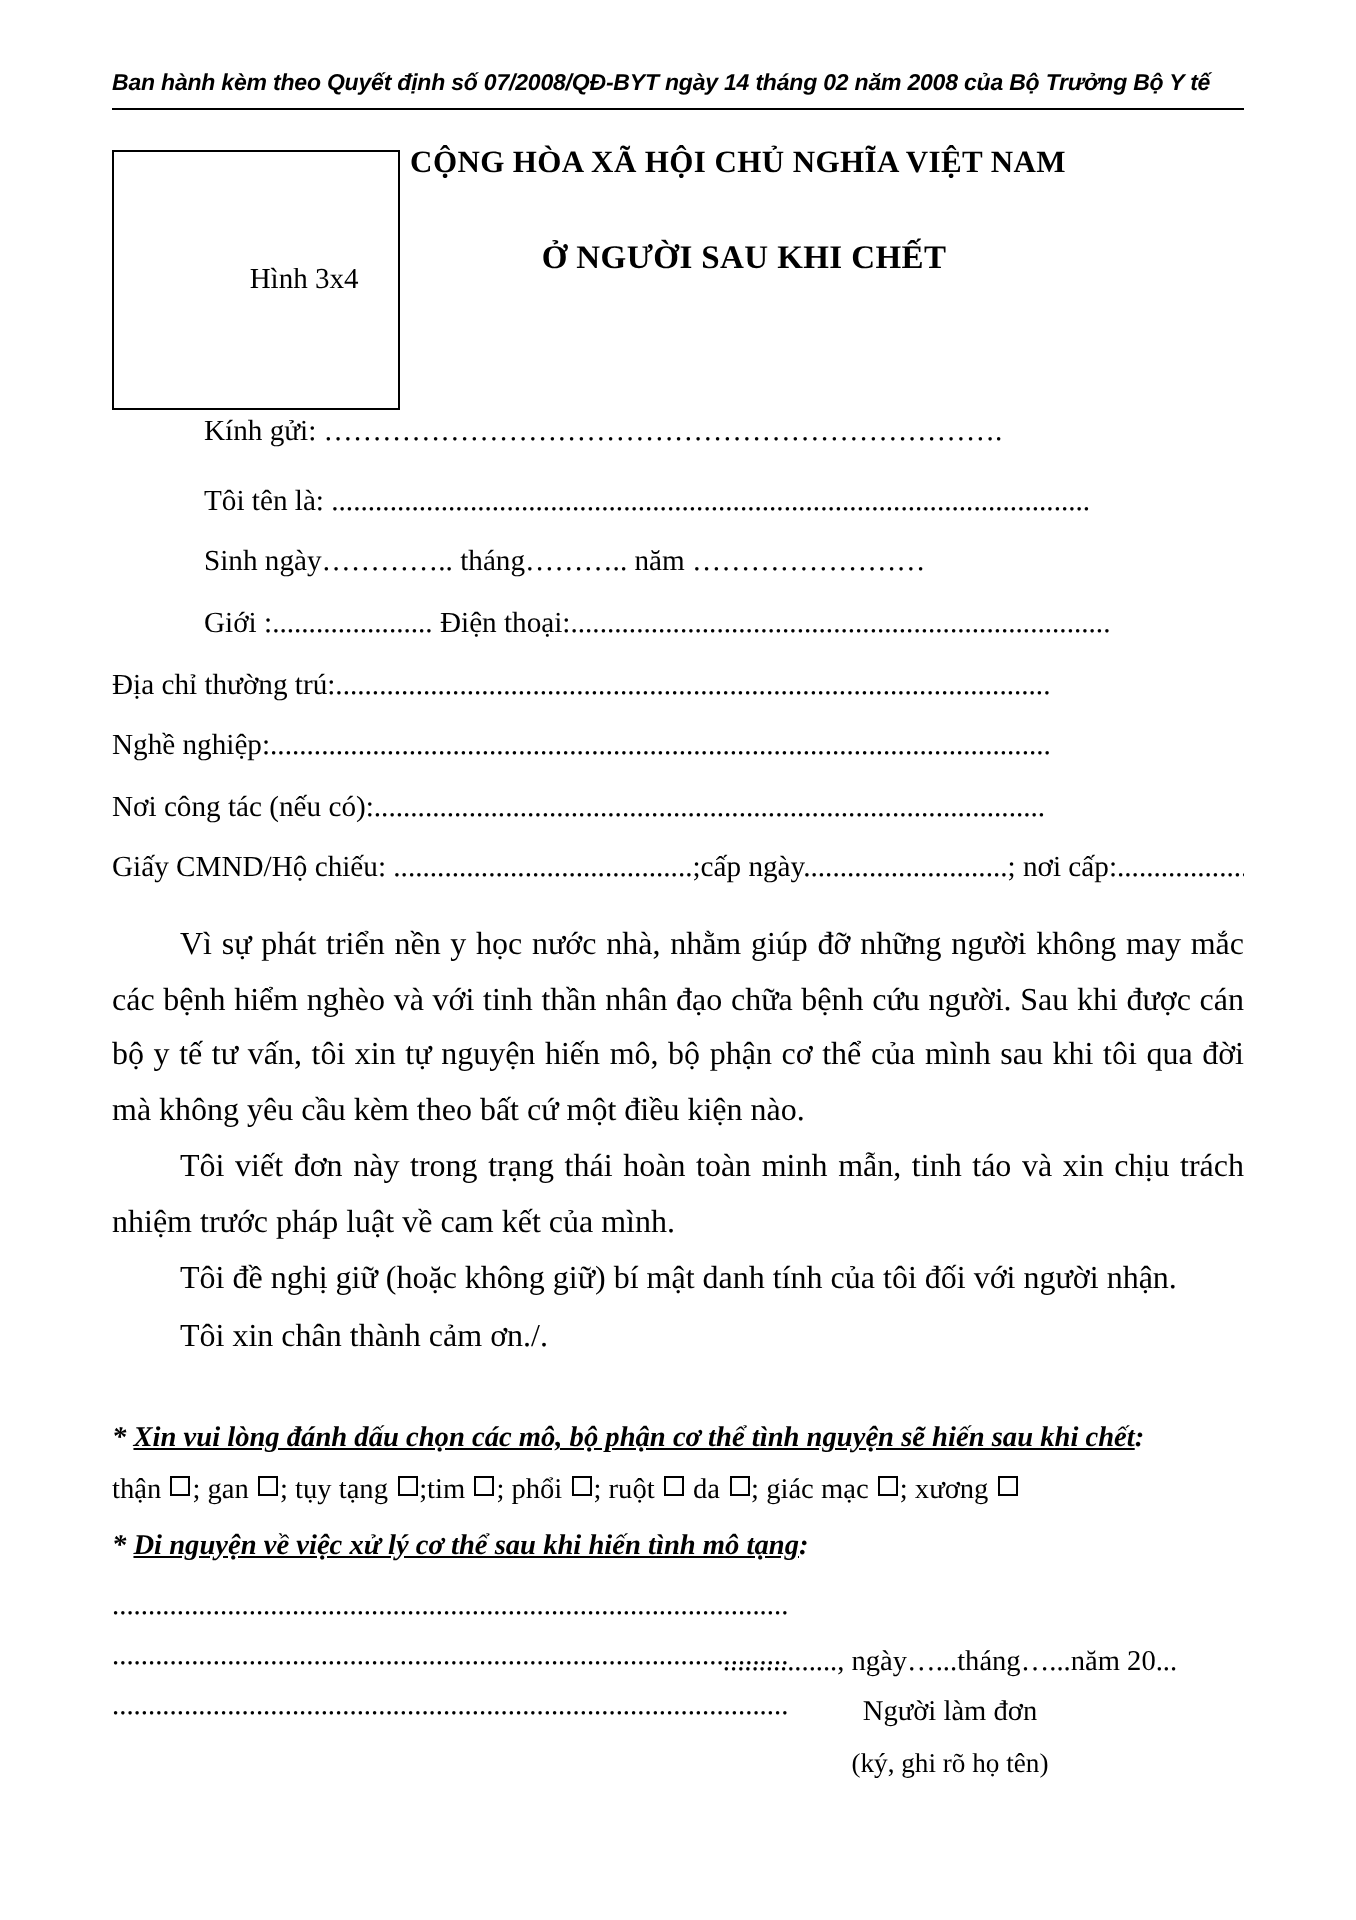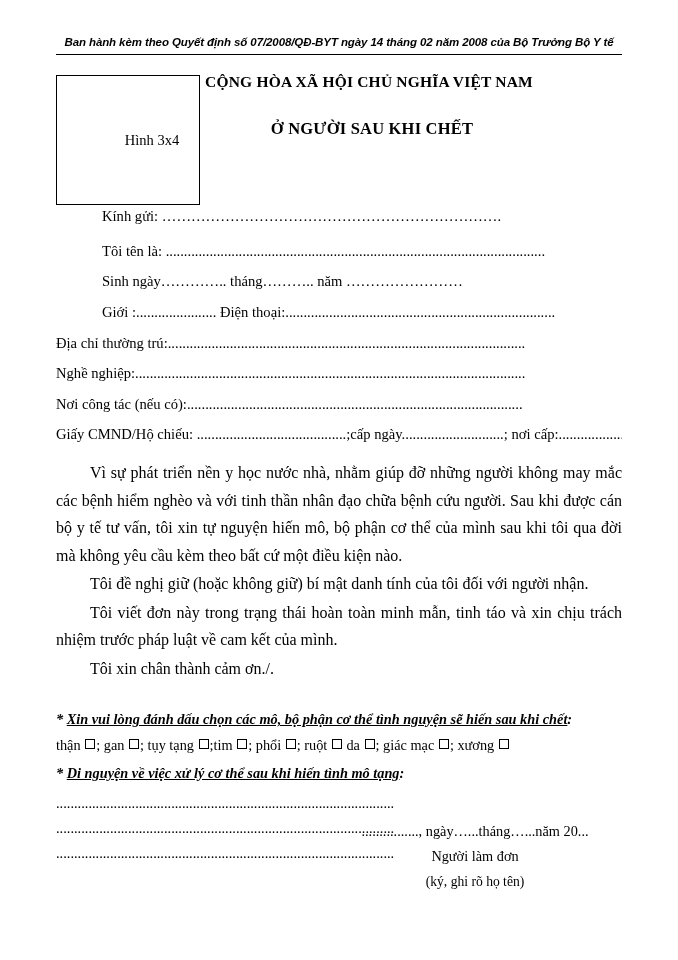--- a/index.html
+++ b/index.html
@@ -20,21 +20,20 @@
     width: 678px;
     height: 960px;
     box-sizing: border-box;
     padding: 36px 56px 0 56px;
   }
   .header-note {
     font-family: "Liberation Sans", sans-serif;
     font-style: italic;
     font-weight: bold;
     font-size: 11.5px;
-    text-align: center;
     letter-spacing: -0.1px;
     margin: 0 0 6px 0;
     white-space: nowrap;
   }
   .rule {
     border: none;
     border-top: 1px solid #000;
     margin: 0 0 18px 0;
     width: 100%;
   }
@@ -179,22 +178,22 @@
     <div class="spacer-6"></div>
     <div class="ln">Nghề nghiệp:...........................................................................................................</div>
     <div class="spacer-6"></div>
     <div class="ln">Nơi công tác (nếu có):............................................................................................</div>
     <div class="spacer-6"></div>
     <div class="ln">Giấy CMND/Hộ chiếu:  .........................................;cấp ngày............................; nơi cấp:........................</div>
   </div>
 
   <div class="body-text">
     <p>Vì sự phát triển nền y học nước nhà, nhằm giúp đỡ những người không may mắc các bệnh hiểm nghèo và với tinh thần nhân đạo chữa bệnh cứu người. Sau khi được cán bộ y tế tư vấn, tôi xin tự nguyện hiến mô, bộ phận cơ thể của mình sau khi tôi qua đời mà không yêu cầu kèm theo bất cứ một điều kiện nào.</p>
+    <p>Tôi viết đơn này trong trạng thái hoàn toàn minh mẫn, tinh táo và xin chịu trách nhiệm trước pháp luật về cam kết của mình.</p>
     <p>Tôi đề nghị giữ (hoặc không giữ) bí mật danh tính của tôi đối với người nhận.</p>
-    <p>Tôi viết đơn này trong trạng thái hoàn toàn minh mẫn, tinh táo và xin chịu trách nhiệm trước pháp luật về cam kết của mình.</p>
     <p>Tôi xin chân thành cảm ơn./.</p>
   </div>
 
   <div class="notes">
     <div class="note-head">
       <span>* </span><u>Xin vui lòng đánh dấu chọn các mô, bộ phận cơ thể tình nguyện sẽ hiến sau khi chết</u><span>:</span>
     </div>
     <div class="checkline">
       <span>thận </span><span class="box-glyph"></span><span>; gan </span><span class="box-glyph"></span><span>; tụy tạng </span><span class="box-glyph"></span><span>;tim </span><span class="box-glyph"></span><span>; phổi </span><span class="box-glyph"></span><span>; ruột </span><span class="box-glyph"></span><span> da </span><span class="box-glyph"></span><span>; giác mạc </span><span class="box-glyph"></span><span>; xương </span><span class="box-glyph"></span>
     </div>

